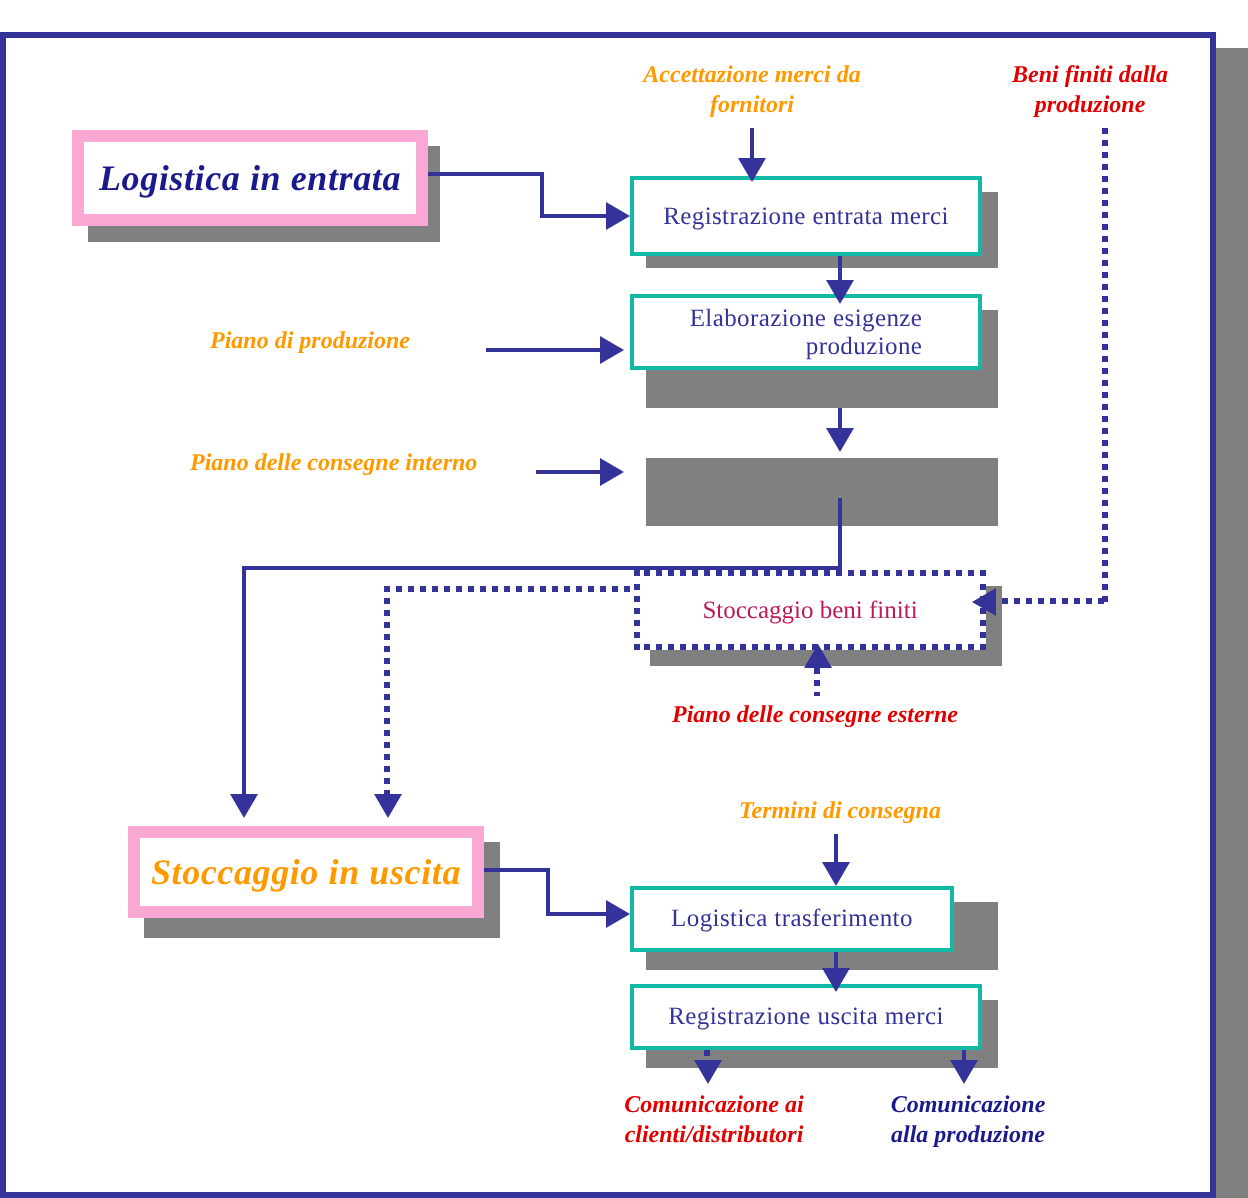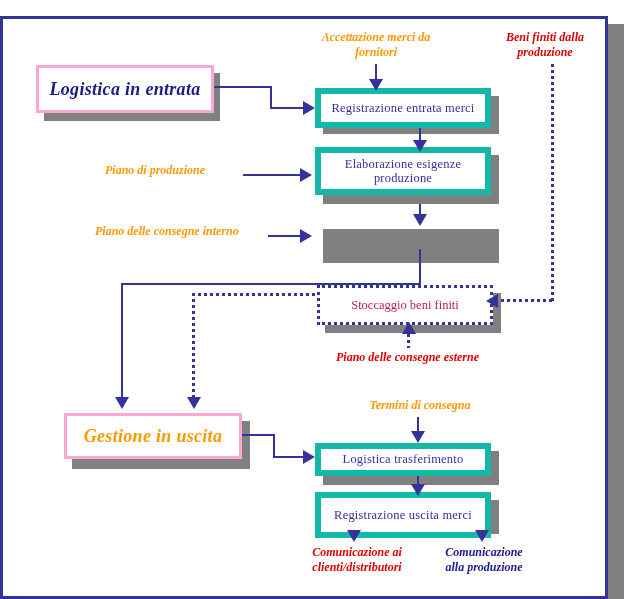--- a/index.html
+++ b/index.html
@@ -54,31 +54,32 @@
     background: #808080;
     z-index: 2;
   }
   .node-text {
     display: block;
     line-height: 1.15;
     white-space: pre-line;
   }
   
   .proc {
-    border: 6px solid #14b8a6;
+    border: 2px solid #14b8a6;
+    text-align: right;
   }
   .proc .node-text {
     color: #333399;
     font-size: 12.5px;
     font-weight: normal;
     letter-spacing: 0.2px;
   }
   
   .big {
-    border: 3px solid #f9a8d4;
+    border: 6px solid #f9a8d4;
     text-align: right;
   }
   .big .node-text {
     font-size: 18px;
     font-weight: bold;
     font-style: italic;
     letter-spacing: 0.3px;
   }
   .big.blue .node-text { color: #1a1a8c; }
   .big.orange .node-text { color: #ff9900; }
@@ -244,42 +245,42 @@
     <div class="node big blue" style="left:36px; top:49px; width:178px; height:48px;">
       <span class="node-text">Logistica in entrata</span>
     </div>
 
     <div class="node-shadow" style="left:323px; top:80px; width:176px; height:38px;"></div>
     <div class="node proc" style="left:315px; top:72px; width:176px; height:40px;">
       <span class="node-text">Registrazione entrata merci</span>
     </div>
 
     <div class="node-shadow" style="left:323px; top:139px; width:176px; height:49px;"></div>
-    <div class="node proc" style="left:315px; top:131px; width:176px; height:48px;">
+    <div class="node proc" style="left:315px; top:131px; width:176px; height:38px;">
       <span class="node-text">Elaborazione esigenze
 produzione</span>
     </div>
 
     <div class="node-shadow" style="left:323px; top:213px; width:176px; height:34px;"></div>
 
     <div class="node-shadow" style="left:325px; top:307px; width:176px; height:10px;"></div>
     <div class="node-shadow" style="left:491px; top:277px; width:10px; height:40px;"></div>
     <div class="node dotted-box" style="left:317px; top:269px; width:176px; height:40px;">
       <span class="node-text">Stoccaggio beni finiti</span>
     </div>
 
     <div class="node-shadow" style="left:72px; top:405px; width:178px; height:48px;"></div>
     <div class="node big orange" style="left:64px; top:397px; width:178px; height:46px;">
-      <span class="node-text">Gestione in uscita</span>
+      <span class="node-text">Stoccaggio in uscita</span>
     </div>
 
     <div class="node-shadow" style="left:323px; top:435px; width:176px; height:34px;"></div>
-    <div class="node proc" style="left:315px; top:427px; width:176px; height:33px;">
+    <div class="node proc" style="left:315px; top:427px; width:162px; height:33px;">
       <span class="node-text">Logistica trasferimento</span>
     </div>
 
     <div class="node-shadow" style="left:323px; top:484px; width:176px; height:34px;"></div>
-    <div class="node proc" style="left:315px; top:476px; width:176px; height:46px;">
+    <div class="node proc" style="left:315px; top:476px; width:176px; height:33px;">
       <span class="node-text">Registrazione uscita merci</span>
     </div>
 
   </div>
 </div>
 
 </body></html>

